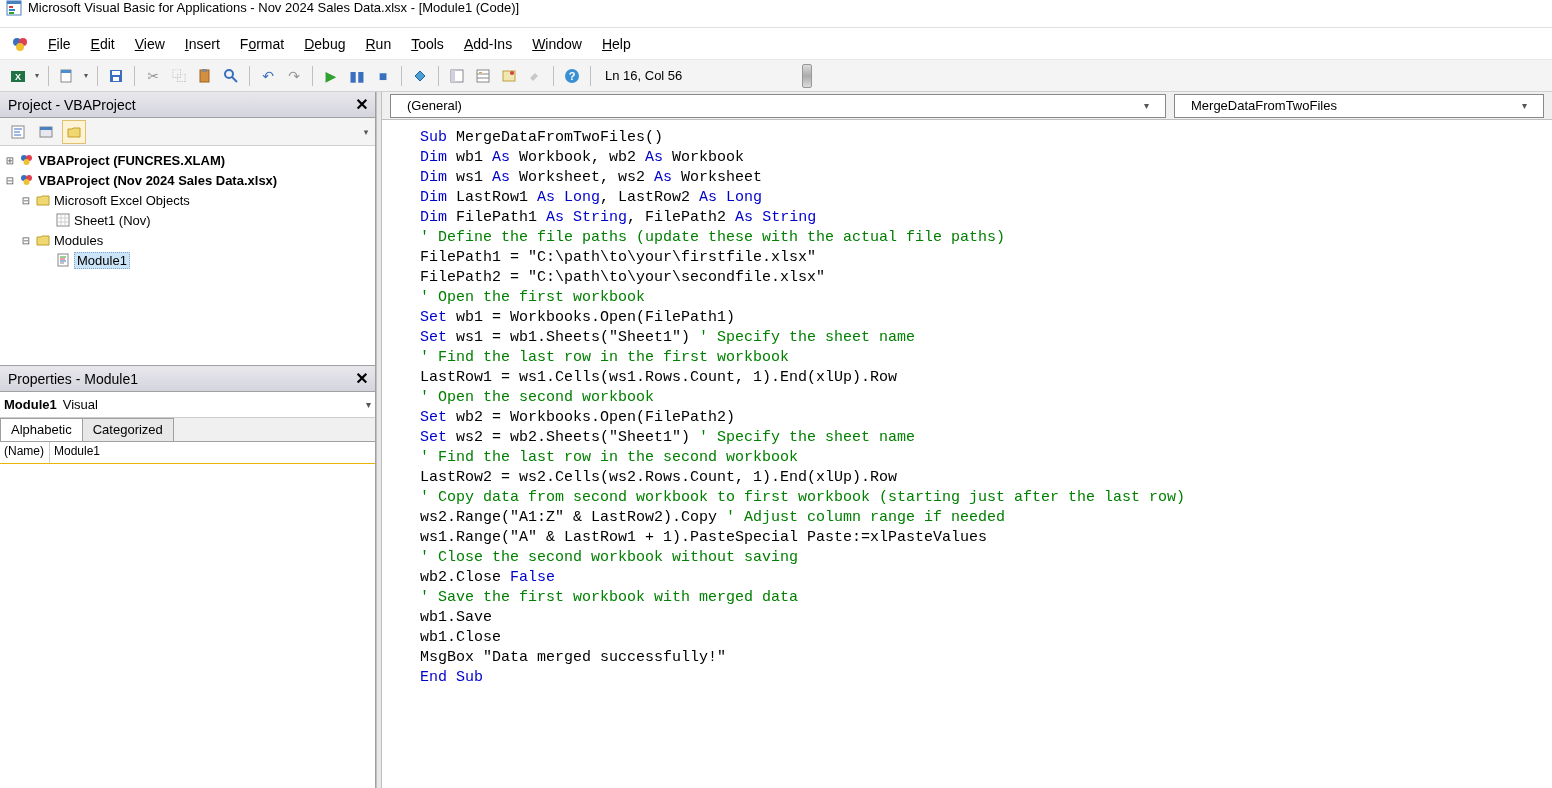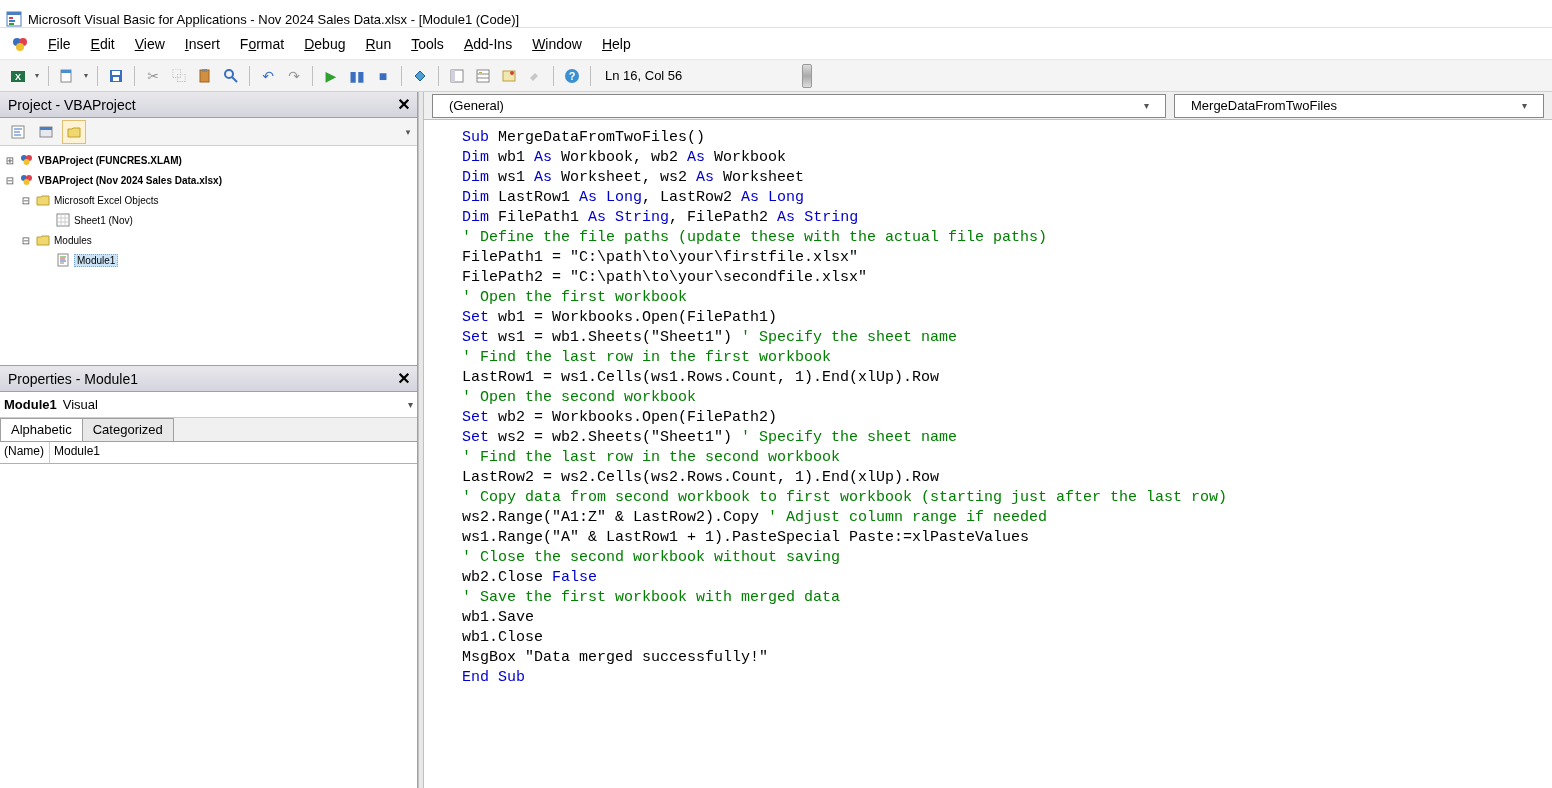--- a/index.html
+++ b/index.html
@@ -1,41 +1,41 @@
 <!DOCTYPE html>
 <html><head>
 <meta charset="utf-8">
 <style>
 * { margin:0; padding:0; box-sizing:border-box; }
 body { font-family:"Segoe UI",Tahoma,sans-serif; font-size:13px; background:#f0f0f0; color:#000; overflow:hidden; width:1552px; height:788px; }
-.titlebar { height:28px; background:#fff; border-bottom:1px solid #e0e0e0; display:flex; align-items:flex-end; padding:0 6px; gap:6px; }
+.titlebar { height:28px; background:#fff; border-bottom:1px solid #e0e0e0; display:flex; align-items:flex-start; padding:0 6px; gap:6px; }
 .titlebar-icon { width:16px; height:16px; display:inline-block; }
 .title-text { font-size:13px; color:#000; }
 .menubar { height:32px; background:#fff; display:flex; align-items:center; padding:0 12px; gap:0; border-bottom:1px solid #e8e8e8; }
 .menu-item { padding:4px 10px; font-size:14px; cursor:pointer; }
 .menu-item .ul { text-decoration:underline; }
 .toolbar { height:32px; background:#f4f4f4; display:flex; align-items:center; padding:0 6px; gap:2px; border-bottom:1px solid #d0d0d0; position:relative; }
 .tool-btn { width:24px; height:24px; display:flex; align-items:center; justify-content:center; cursor:pointer; border:1px solid transparent; border-radius:2px; font-size:14px; }
 .tool-sep { width:1px; height:20px; background:#c0c0c0; margin:0 4px; }
 .tool-dd { width:10px; height:24px; display:flex; align-items:center; justify-content:center; font-size:8px; color:#555; cursor:pointer; }
 .cursor-pos { margin-left:8px; font-size:13px; color:#000; }
 .toolbar-end-grip { position:absolute; right:740px; width:10px; height:24px; background:linear-gradient(to bottom,#ddd,#aaa,#ddd); border:1px solid #999; border-radius:2px; }
 .main-area { display:flex; height:calc(100% - 92px); }
-.left-col { width:418px; display:flex; flex-direction:column; border-right:1px solid #a0a0a0; }
+.left-col { width:376px; display:flex; flex-direction:column; border-right:1px solid #a0a0a0; }
 .panel-header { height:26px; background:linear-gradient(to bottom,#e8e8ec,#d4d4de); border-bottom:1px solid #a0a0a0; display:flex; align-items:center; justify-content:space-between; padding:0 4px 0 8px; font-size:14px; }
 .panel-close { width:18px; height:18px; display:flex; align-items:center; justify-content:center; font-weight:bold; font-size:16px; cursor:pointer; }
 .proj-toolbar { height:28px; background:#f4f4f4; display:flex; align-items:center; padding:0 6px; gap:4px; border-bottom:1px solid #d0d0d0; position:relative; }
 .proj-tool-btn { width:24px; height:24px; display:flex; align-items:center; justify-content:center; cursor:pointer; border:1px solid transparent; font-size:14px; }
 .proj-tool-btn.active { background:#fff3d6; border:1px solid #e0c070; }
 .proj-tool-dd { position:absolute; right:2px; width:14px; height:18px; font-size:9px; display:flex; align-items:center; justify-content:center; color:#555; cursor:pointer; }
 .tree { flex:0 0 220px; background:#fff; overflow:auto; padding:4px 0; font-size:13px; border-bottom:1px solid #a0a0a0; }
 .tree-row { display:flex; align-items:center; height:20px; padding-left:4px; white-space:nowrap; cursor:pointer; }
 .tree-toggle { width:12px; text-align:center; font-size:10px; color:#555; }
 .tree-icon { width:16px; height:16px; margin:0 3px; display:inline-flex; align-items:center; justify-content:center; font-size:12px; }
-.tree-label { font-size:10px; }
+.tree-label { font-size:13px; }
 .tree-label.bold { font-weight:bold; }
 .tree-label.selected { background:#cce4f7; border:1px dotted #7aa7d0; padding:0 2px; }
 .indent-1 { padding-left:20px; }
 .indent-2 { padding-left:40px; }
 .props-panel { flex:1; display:flex; flex-direction:column; background:#fff; }
 .props-obj-row { height:26px; display:flex; align-items:center; padding:0 4px; border-bottom:1px solid #ccc; position:relative; }
 .props-obj-name { font-weight:bold; font-size:13px; margin-right:6px; }
 .props-obj-type { font-size:13px; }
 .props-obj-dd { position:absolute; right:4px; font-size:10px; color:#555; cursor:pointer; }
 .props-tabs { height:24px; display:flex; border-bottom:1px solid #a0a0a0; background:#f0f0f0; }

